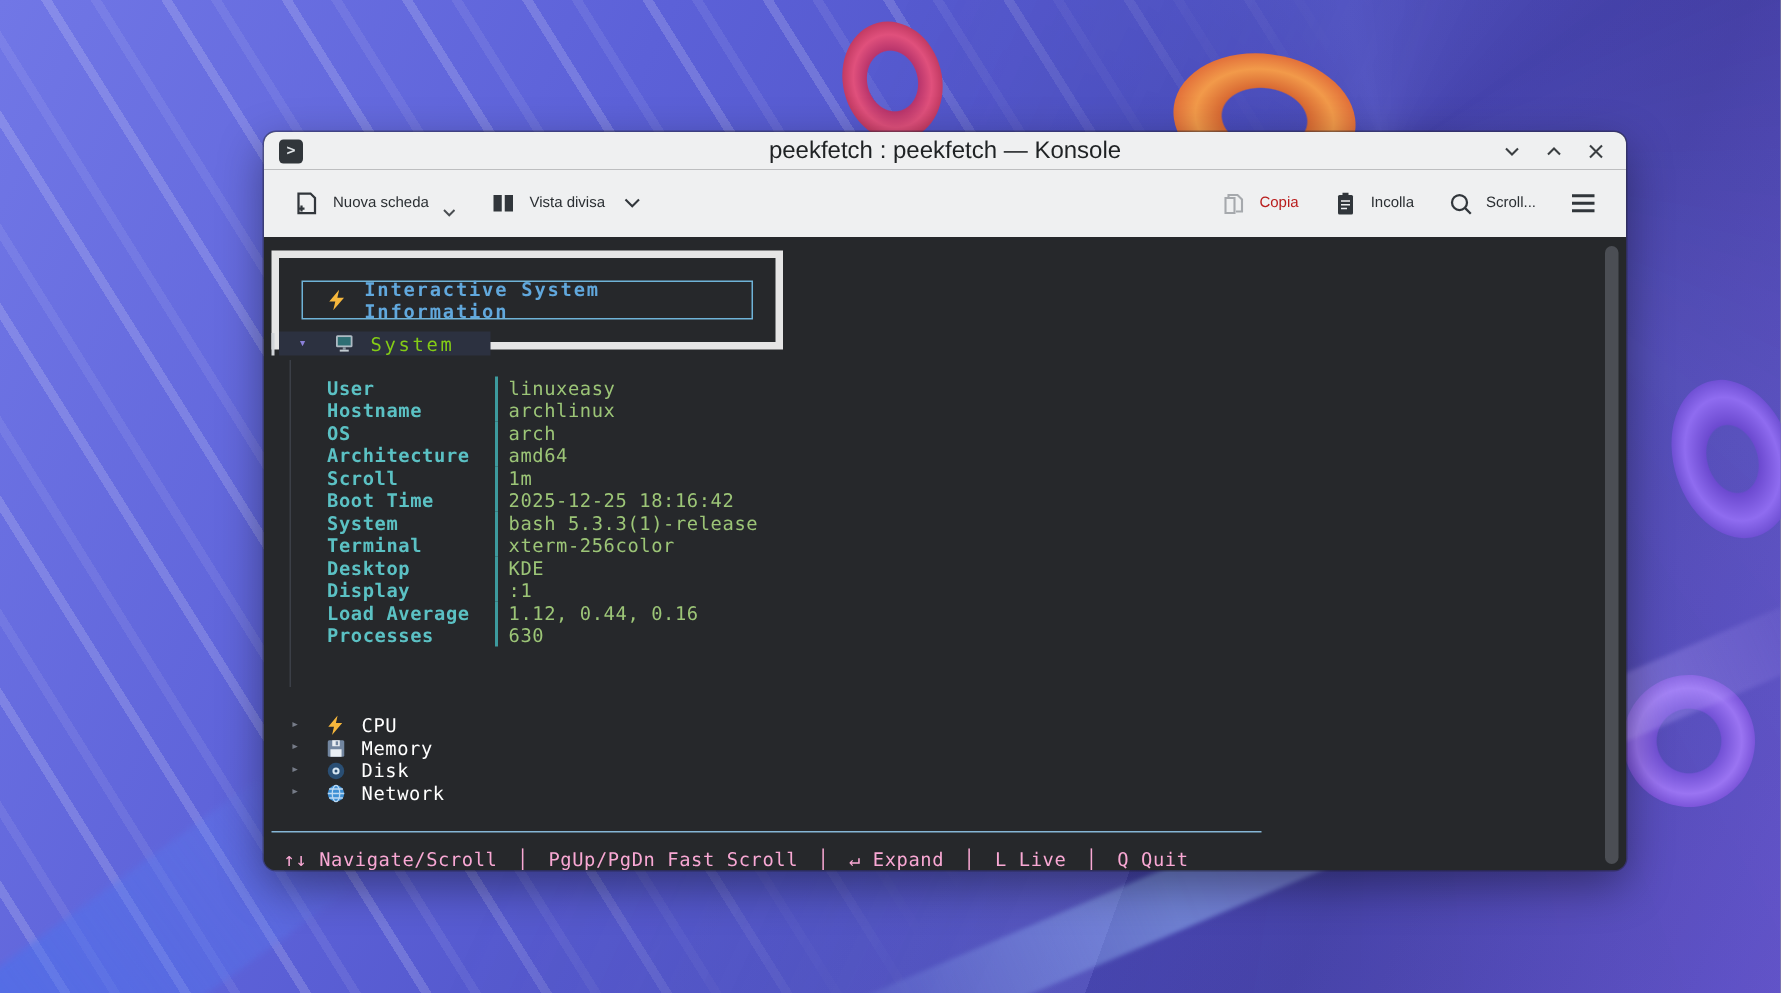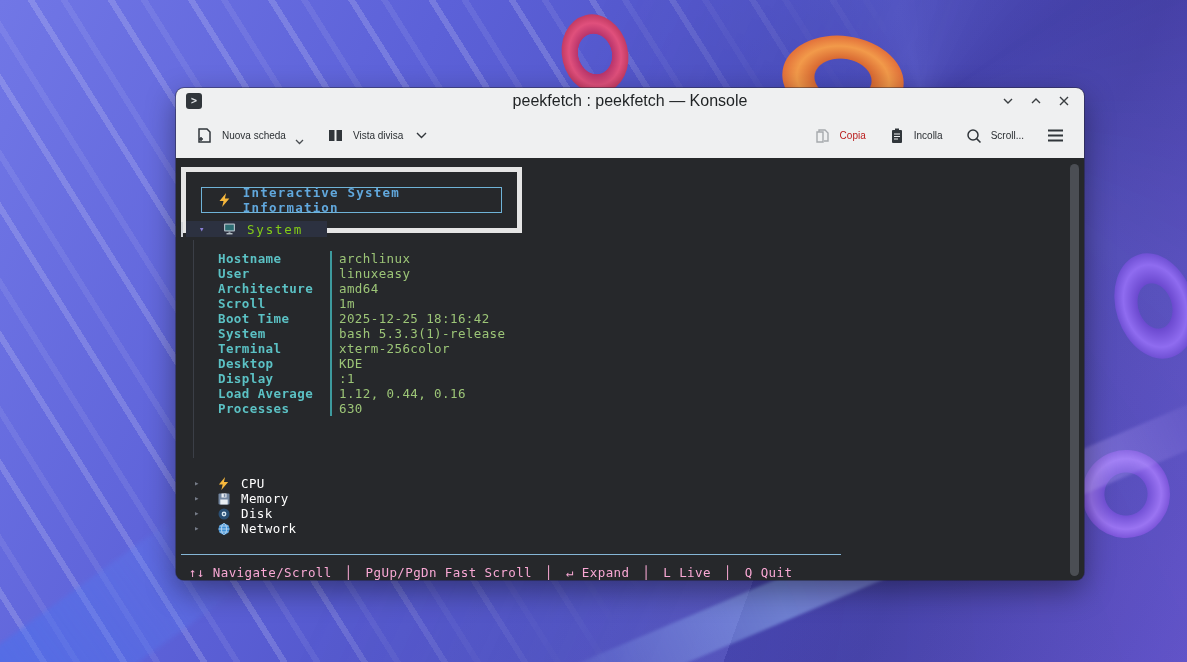--- a/index.html
+++ b/index.html
@@ -210,28 +210,33 @@
           </svg>
         </span>
         <span class="sys-label">System</span>
       </span>
     </div>
 
     <div class="indent-guide"></div>
 
     <div class="fields">
       <div class="field-row">
+          <span class="f-label">User</span>
+          <span class="f-sep"></span>
+          <span class="f-value">linuxeasy</span>
+        </div>
+      <div class="field-row">
           <span class="f-label">Hostname</span>
           <span class="f-sep"></span>
           <span class="f-value">archlinux</span>
         </div>
       <div class="field-row">
-          <span class="f-label">User</span>
-          <span class="f-sep"></span>
-          <span class="f-value">linuxeasy</span>
+          <span class="f-label">OS</span>
+          <span class="f-sep"></span>
+          <span class="f-value">arch</span>
         </div>
       <div class="field-row">
           <span class="f-label">Architecture</span>
           <span class="f-sep"></span>
           <span class="f-value">amd64</span>
         </div>
       <div class="field-row">
           <span class="f-label">Scroll</span>
           <span class="f-sep"></span>
           <span class="f-value">1m</span>

